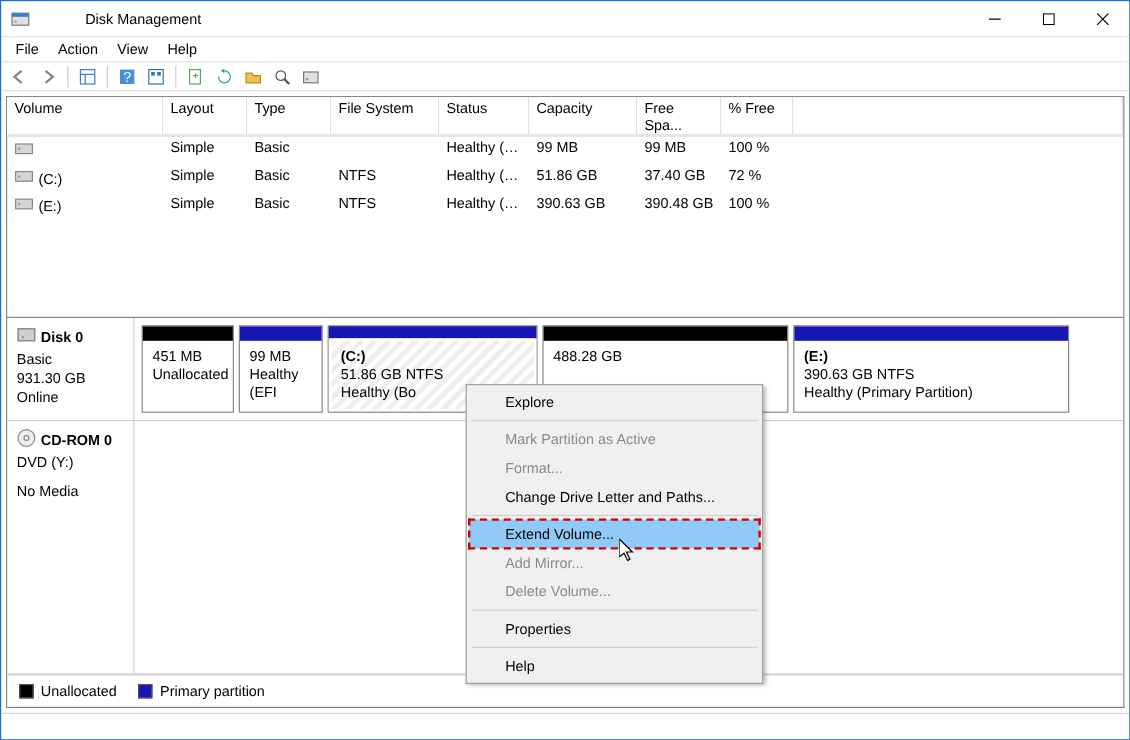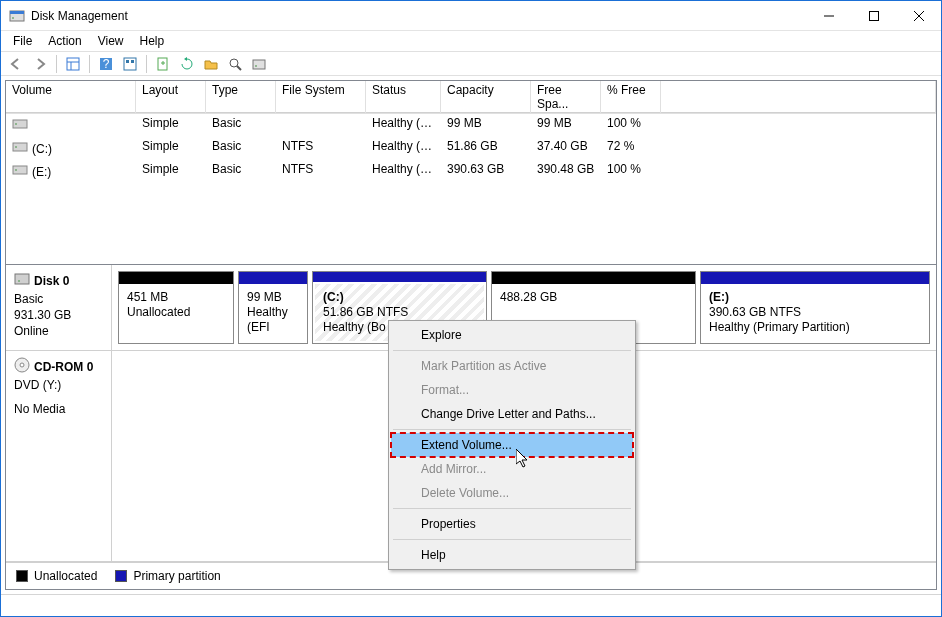--- a/index.html
+++ b/index.html
@@ -1,20 +1,20 @@
 <!DOCTYPE html>
 <html><head>
 <meta charset="utf-8">
 <style>
 * { margin: 0; padding: 0; box-sizing: border-box; font-family: "Segoe UI", Tahoma, sans-serif; font-size: 12px; }
 body { background: #fff; width: 942px; height: 617px; overflow: hidden; position: relative; }
 .window { width: 942px; height: 617px; border: 1px solid #1a6fd6; background: #fff; display: flex; flex-direction: column; }
 .titlebar { height: 30px; display: flex; align-items: center; padding: 0 0 0 8px; border-bottom: 1px solid #e4e4e4; }
 .titlebar .app-icon { width: 16px; height: 16px; margin-right: 6px; }
-.titlebar .title { flex: 1; font-size: 12px; color: #000; }
+.titlebar .title { flex: 1; font-size: 12px; color: #000; margin-left: 40px; }
 .win-controls { display: flex; }
 .win-btn { width: 45px; height: 29px; display: flex; align-items: center; justify-content: center; cursor: pointer; }
 .menubar { height: 20px; display: flex; align-items: center; padding: 0 4px; }
 .menubar span { padding: 2px 8px; cursor: pointer; }
 .toolbar { height: 25px; border-top: 1px solid #e0e0e0; border-bottom: 1px solid #e0e0e0; display: flex; align-items: center; padding: 2px 4px; gap: 2px; }
 .tb-btn { width: 22px; height: 22px; display: flex; align-items: center; justify-content: center; cursor: pointer; border: 1px solid transparent; }
 .tb-sep { width: 1px; height: 18px; background: #ccc; margin: 0 3px; }
 .content { flex: 1; border: 2px solid #aaa; border-top: none; border-left: none; border-right: none; border-bottom: none; margin: 4px; display: flex; flex-direction: column; }
 .vol-list { border: 1px solid #828790; background: #fff; flex: 0 0 185px; overflow: hidden; }
 .vol-header { display: flex; background: #fff; border-bottom: 1px solid #e0e0e0; justify-content: flex-end; }
@@ -231,21 +231,21 @@
                   <rect x="1" y="3" width="14" height="10" fill="#d0d0d0" stroke="#777"></rect>
                   <circle cx="5" cy="10" r="1" fill="#7a7"></circle>
                 </svg></span>
             <span>Disk 0</span>
           </div>
           <div>Basic</div>
           <div>931.30 GB</div>
           <div>Online</div>
         </div>
         <div class="disk-parts" id="disk0-parts">
-            <div class="part-box" style="width: 116px;">
+            <div class="part-box" style="width: 77px;">
               <div class="part-top-unalloc"></div>
               <div class="part-body">
                 <div>451 MB</div>
                 <div>Unallocated</div>
               </div>
             </div>
             <div class="part-box" style="width: 70px;">
               <div class="part-top-primary"></div>
               <div class="part-body">
                 <div>99 MB</div>

